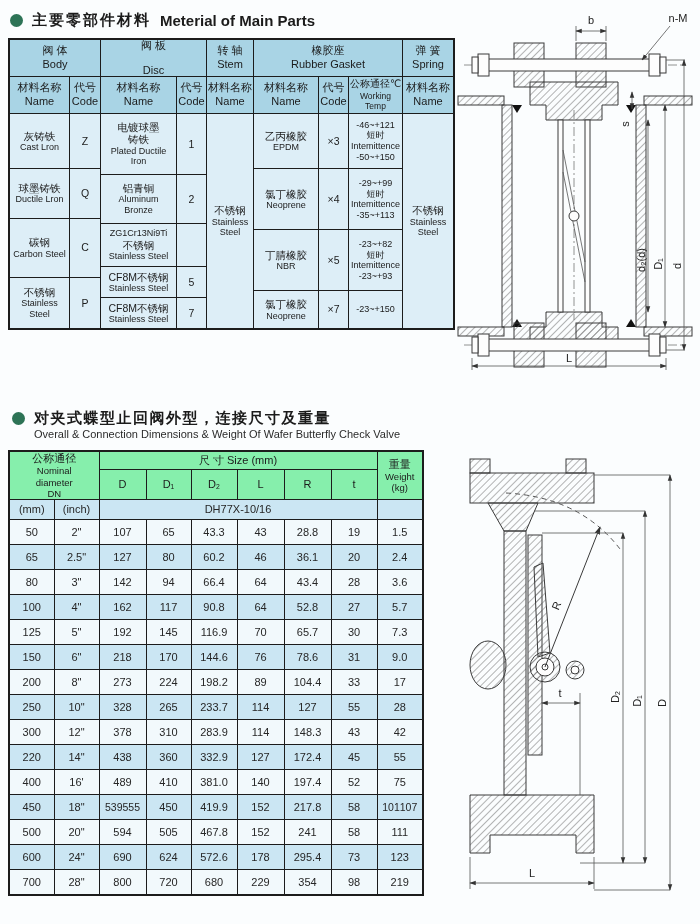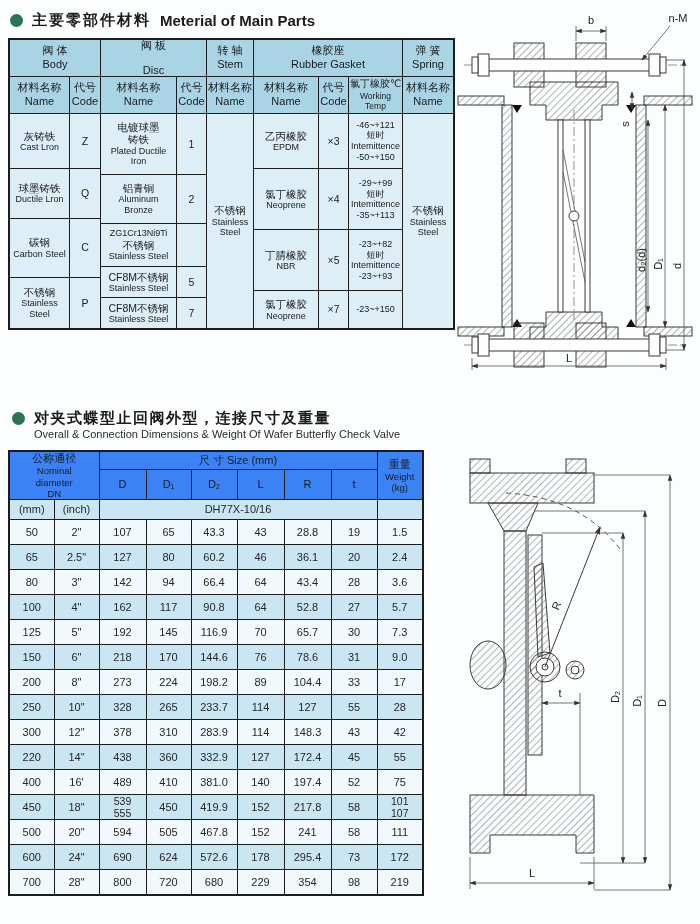--- a/index.html
+++ b/index.html
@@ -37,25 +37,25 @@
   .dcell .en{font-size:9px;}
   .dcell .tp{font-size:9px;}
 
   
   #t2{
     position:absolute;left:8px;top:450px;width:416px;border-collapse:collapse;table-layout:fixed;
     border:2px solid #1c1c1c;background:#f2f9fc;
   }
   #t2 td{border:1px solid #1c1c1c;text-align:center;vertical-align:middle;padding:0;
          font-size:11px;color:#262626;background:#f2f9fc;line-height:1.2;}
-  #t2 td.th{background:#3b82f6;color:#1b1b1b;}
+  #t2 td.th{background:#86efac;color:#1b1b1b;}
   #t2 td.blue{background:#cbe6f3;}
   #t2 .zh{font-size:11px;}
   #t2 .en{font-size:9.5px;}
-  .frac{display:inline-flex;flex-direction:column;line-height:1.1;font-size:10.5px;}
+  .frac{display:inline-flex;flex-direction:row;line-height:1.1;font-size:10.5px;}
 
   
   svg{position:absolute;}
   svg text{font-family:"Liberation Sans","DejaVu Sans",sans-serif;font-size:11px;fill:#222;}
   .thin{stroke:#555;stroke-width:0.8;fill:none;}
   .med{stroke:#3a3a3a;stroke-width:1;fill:none;}
   .wh{fill:#fdfdfd;stroke:#3a3a3a;stroke-width:1;}
   .hx{fill:url(#hx);stroke:#3a3a3a;stroke-width:1;}
   .dash{stroke:#777;stroke-width:0.8;fill:none;stroke-dasharray:9 3 2 3;}
   .arc{stroke:#555;stroke-width:1;fill:none;stroke-dasharray:5 4;}
@@ -112,21 +112,21 @@
     </div>
     <div class="hc">
       <div class="zh">材料名称</div>
       <div class="en">Name</div>
     </div>
     <div class="hc">
       <div class="zh">代号</div>
       <div class="en">Code</div>
     </div>
     <div class="hc small">
-      <div class="zh">氯丁橡胶℃</div>
+      <div class="zh">公称通径℃</div>
       <div class="en">Working Temp</div>
     </div>
     <div class="hc last">
       <div class="zh">材料名称</div>
       <div class="en">Name</div>
     </div>
     <div class="dcol">
       <div class="dcell" style="flex: 56 1 0px;">
         <div class="zh">灰铸铁</div>
         <div class="en">Cast Lron</div>
@@ -545,21 +545,21 @@
       </tr>
       <tr style="height: 25px;">
         <td class="blue">600</td>
         <td class="blue">24"</td>
         <td class="blue">690</td>
         <td class="blue">624</td>
         <td class="blue">572.6</td>
         <td class="blue">178</td>
         <td class="blue">295.4</td>
         <td class="blue">73</td>
-        <td class="blue">172</td>
+        <td class="blue">123</td>
       </tr>
       <tr style="height: 25px;">
         <td>700</td>
         <td>28"</td>
         <td>800</td>
         <td>720</td>
         <td>680</td>
         <td>229</td>
         <td>354</td>
         <td>98</td>

